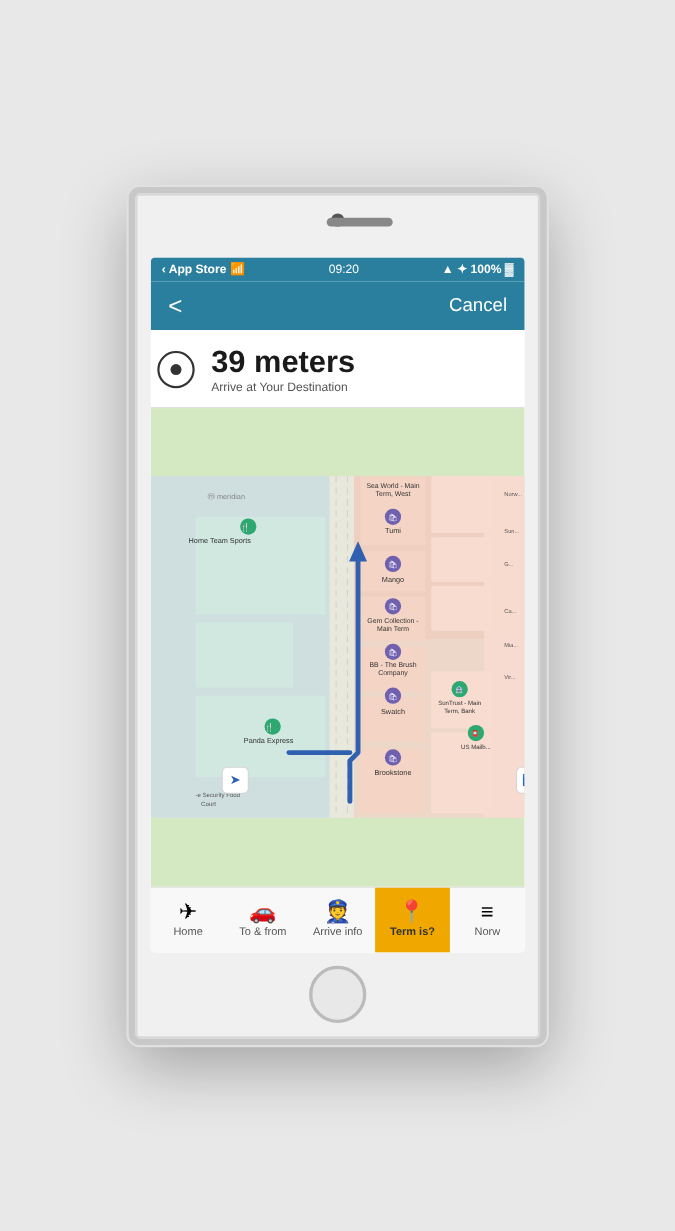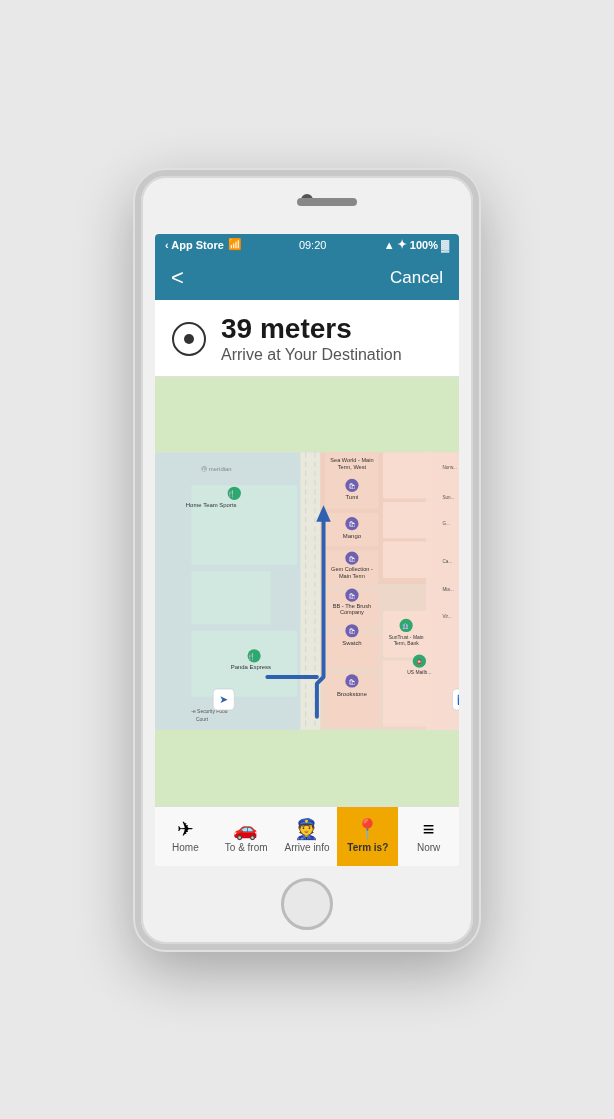--- a/index.html
+++ b/index.html
@@ -15,24 +15,24 @@
     .phone-outer {
       width: 614px;
       height: 1119px;
       position: relative;
       display: flex;
       justify-content: center;
       align-items: center;
     }
 
     .phone-frame {
-      width: 344px;
+      width: 380px;
       height: 780px;
       background: #f0f0f0;
-      border-radius: 31px;
+      border-radius: 10px;
       border: 6px solid #c8c8c8;
       box-shadow:
         0 0 0 2px #e0e0e0,
         0 20px 60px rgba(0,0,0,0.3),
         inset 0 0 0 2px #d8d8d8;
       position: relative;
       overflow: hidden;
       display: flex;
       flex-direction: column;
     }
@@ -139,21 +139,21 @@
 
     .nav-cancel {
       font-size: 17px;
       color: white;
       cursor: pointer;
     }
 
     
     .direction-header {
       background: white;
-      padding: 14px 16px 12px;
+      padding: 14px 5px 12px;
       display: flex;
       align-items: center;
       gap: 14px;
       border-bottom: 1px solid #e0e0e0;
       flex-shrink: 0;
     }
 
     .direction-icon {
       width: 36px;
       height: 36px;
@@ -166,21 +166,21 @@
     }
 
     .direction-distance {
       font-size: 28px;
       font-weight: 700;
       color: #1a1a1a;
       line-height: 1.1;
     }
 
     .direction-instruction {
-      font-size: 16px;
+      font-size: 11px;
       color: #555;
       margin-top: 2px;
     }
 
     
     .map-area {
       flex: 1;
       position: relative;
       overflow: hidden;
       background: #d4e8c2;

